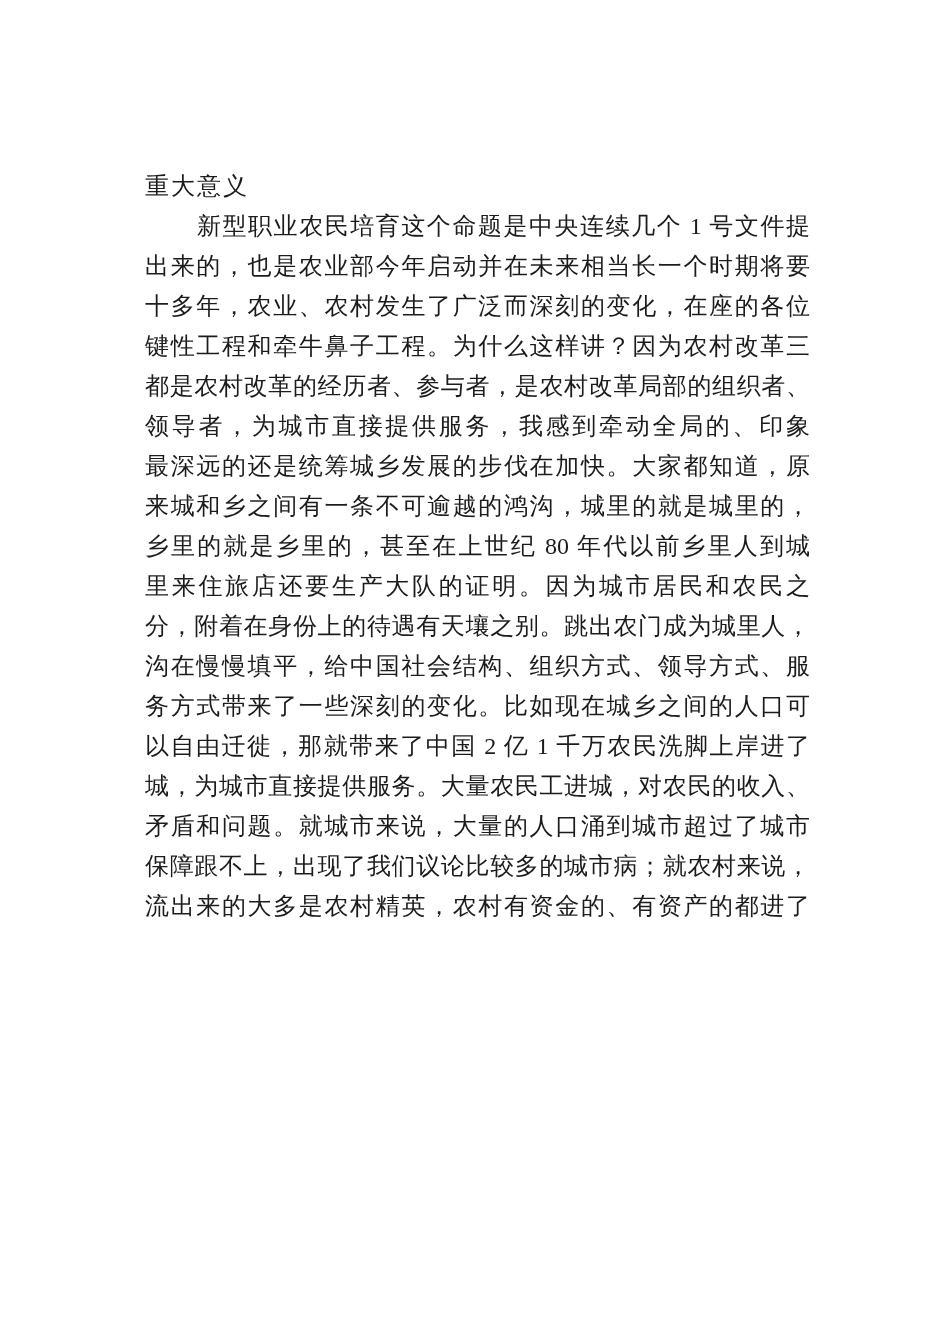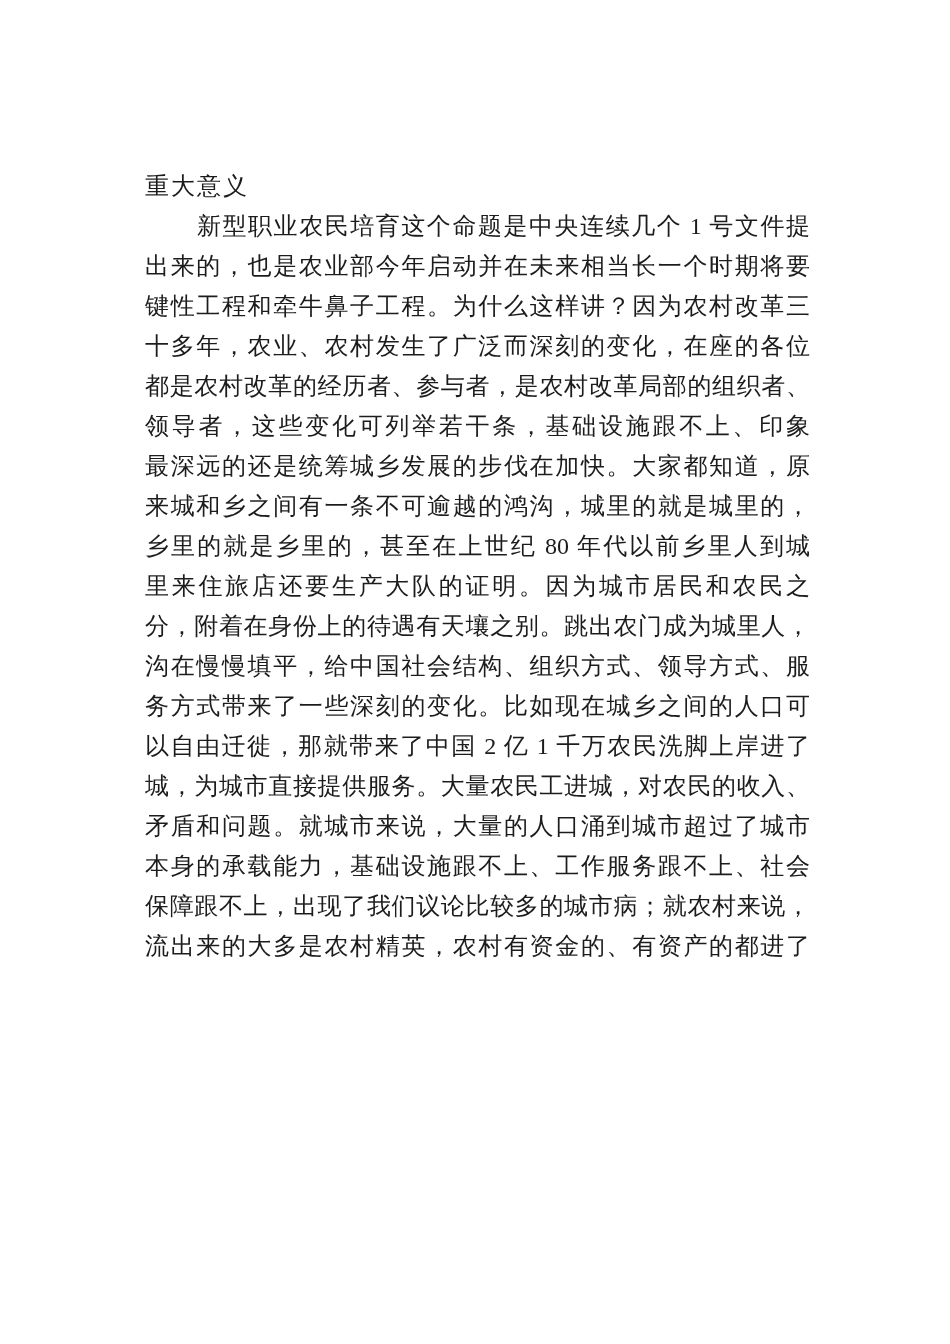--- a/index.html
+++ b/index.html
@@ -44,31 +44,30 @@
   }
 </style>
 </head>
 <body>
 
 <div class="page">
   <div class="text-block">
     <div class="line heading">重大意义</div>
     <div class="line indent">新型职业农民培育这个命题是中央连续几个 1 号文件提</div>
     <div class="line">出来的，也是农业部今年启动并在未来相当长一个时期将要</div>
+    <div class="line">十多年，农业、农村发生了广泛而深刻的变化，在座的各位</div>
     <div class="line">键性工程和牵牛鼻子工程。为什么这样讲？因为农村改革三</div>
-    <div class="line">十多年，农业、农村发生了广泛而深刻的变化，在座的各位</div>
     <div class="line">都是农村改革的经历者、参与者，是农村改革局部的组织者、</div>
-    <div class="line">领导者，这些变化可列举若干条，基础设施跟不上、印象</div>
+    <div class="line">领导者，为城市直接提供服务，我感到牵动全局的、印象</div>
     <div class="line">最深远的还是统筹城乡发展的步伐在加快。大家都知道，原</div>
     <div class="line">来城和乡之间有一条不可逾越的鸿沟，城里的就是城里的，</div>
     <div class="line">乡里的就是乡里的，甚至在上世纪 80 年代以前乡里人到城</div>
     <div class="line">里来住旅店还要生产大队的证明。因为城市居民和农民之</div>
     <div class="line">分，附着在身份上的待遇有天壤之别。跳出农门成为城里人，</div>
     <div class="line">沟在慢慢填平，给中国社会结构、组织方式、领导方式、服</div>
     <div class="line">务方式带来了一些深刻的变化。比如现在城乡之间的人口可</div>
     <div class="line">以自由迁徙，那就带来了中国 2 亿 1 千万农民洗脚上岸进了</div>
     <div class="line">城，为城市直接提供服务。大量农民工进城，对农民的收入、</div>
     <div class="line">矛盾和问题。就城市来说，大量的人口涌到城市超过了城市</div>
-    <div class="line">本身的承载能力，基础设施跟不上、工作服务跟不上、社会</div>
     <div class="line">保障跟不上，出现了我们议论比较多的城市病；就农村来说，</div>
     <div class="line">流出来的大多是农村精英，农村有资金的、有资产的都进了</div>
   </div>
 </div>
 
 </body></html>

